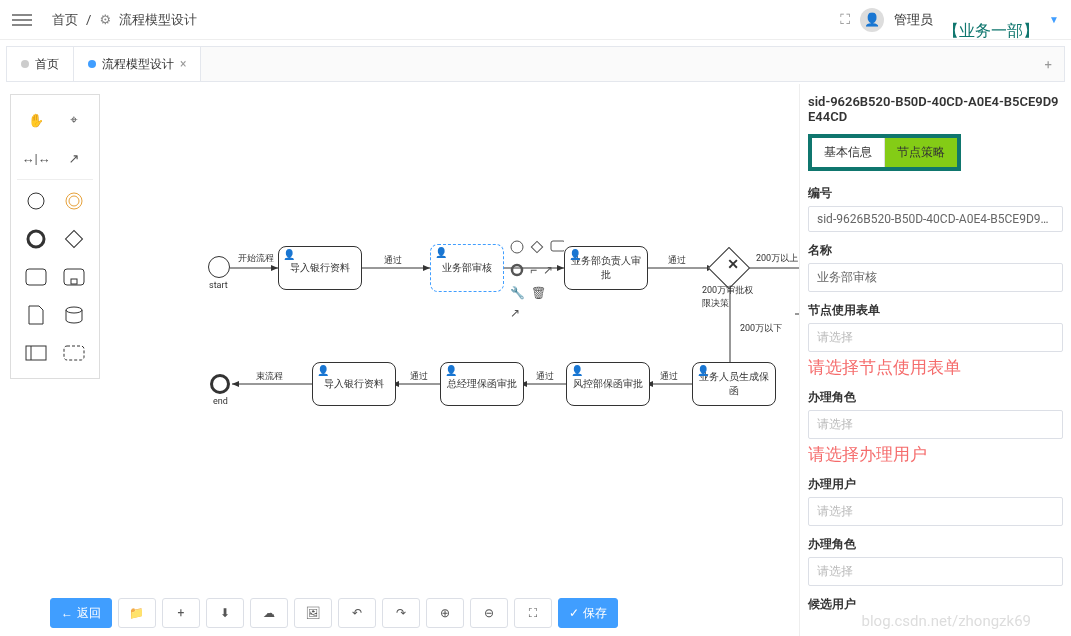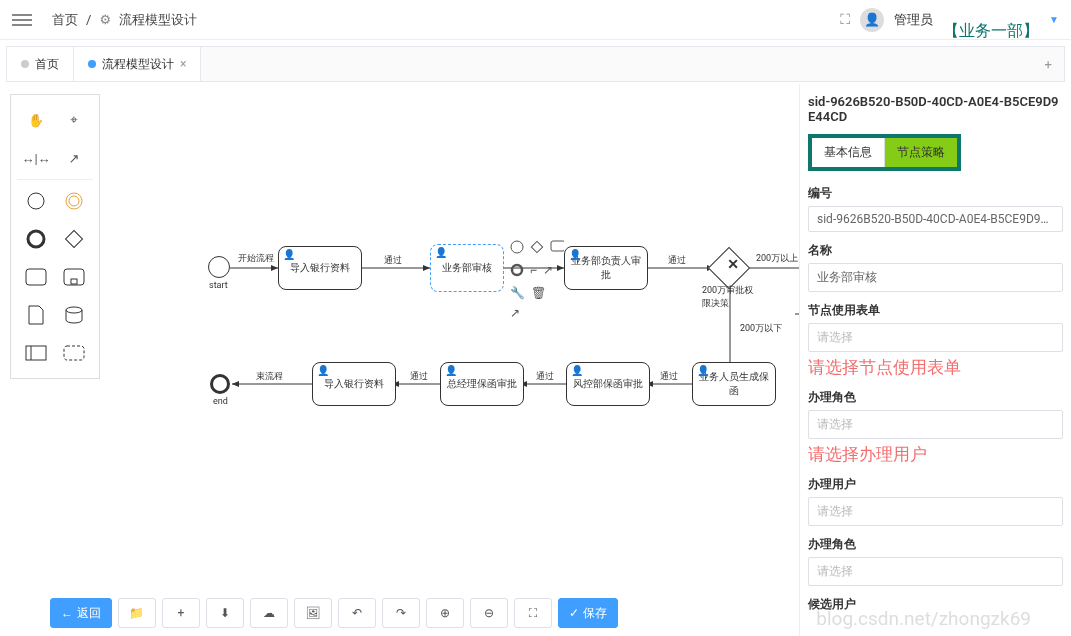--- a/index.html
+++ b/index.html
@@ -39,21 +39,21 @@
 .node.sel{border:1px dashed #409eff;}
 .ctx{position:absolute;display:flex;flex-direction:column;gap:6px;}
 .ctx-row{display:flex;gap:6px;}
 .ctx svg,.ctx .ic{width:14px;height:14px;}
 .circ{position:absolute;border:1px solid #333;border-radius:50%;background:#fff;}
 .endc{border:3px solid #333;}
 .gw{position:absolute;width:30px;height:30px;border:1px solid #333;background:#fff;transform:rotate(45deg);}
 .gw span{transform:rotate(-45deg);display:block;font-weight:bold;font-size:14px;text-align:center;}
 .lbl{position:absolute;font-size:9px;color:#333;white-space:nowrap;}
 svg.flow{position:absolute;top:0;left:0;width:100%;height:100%;pointer-events:none;}
-.watermark{position:absolute;right:40px;bottom:6px;color:#ddd;font-size:19px;margin-top:45px;}
+.watermark{position:absolute;right:40px;bottom:6px;color:#ddd;font-size:15px;margin-top:45px;}
 </style>
 </head>
 <body>
 
 <div class="header">
   <div class="menu-icon">
       <div></div>
       <div></div>
       <div></div>
     </div>

